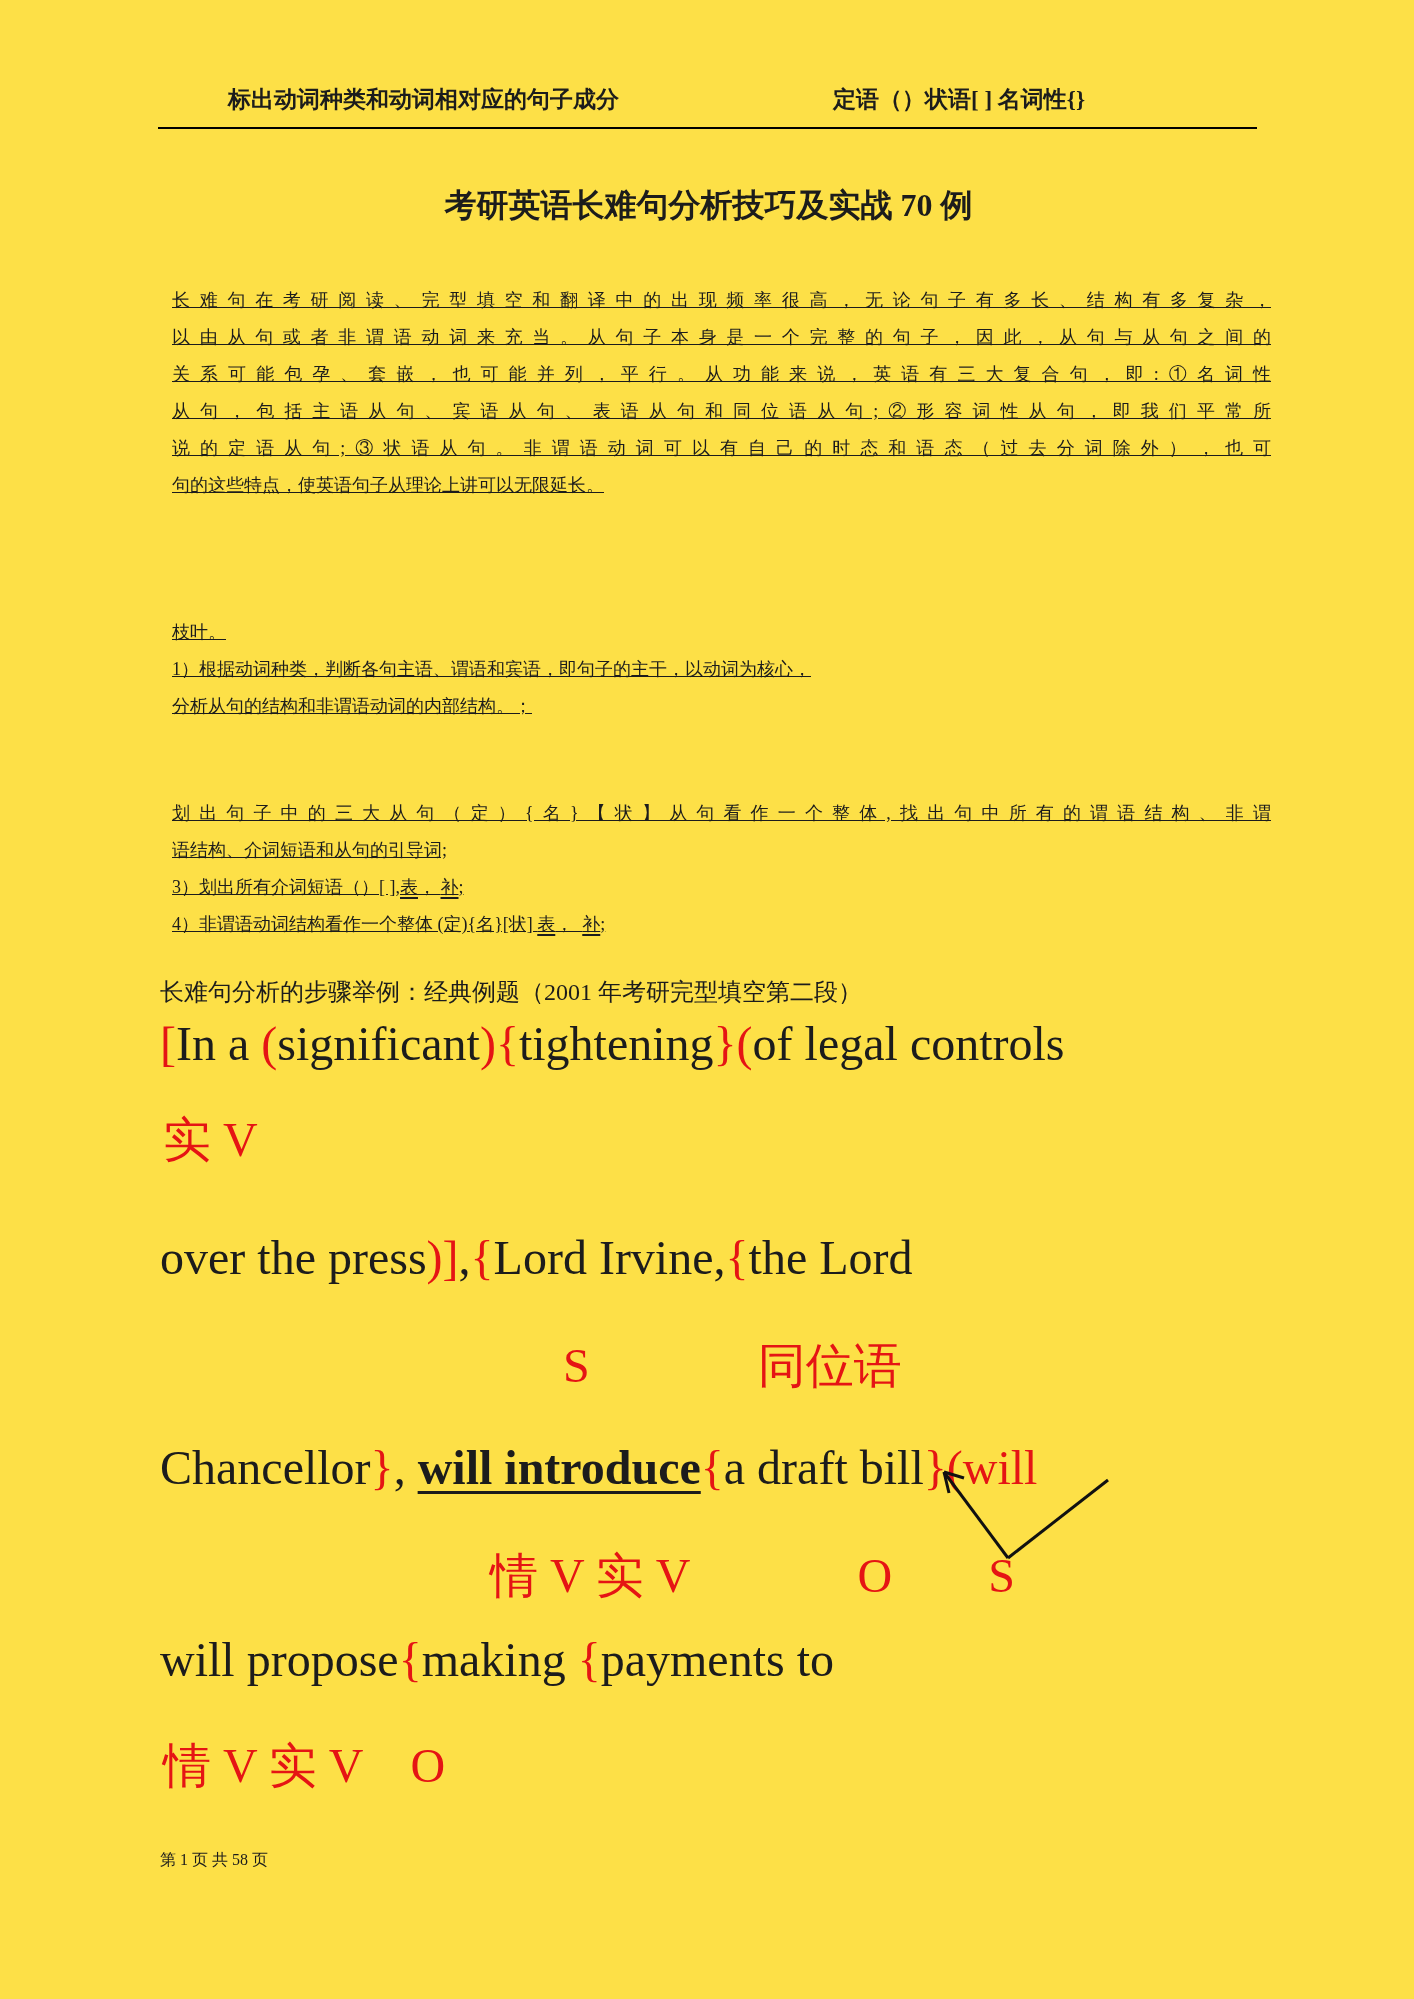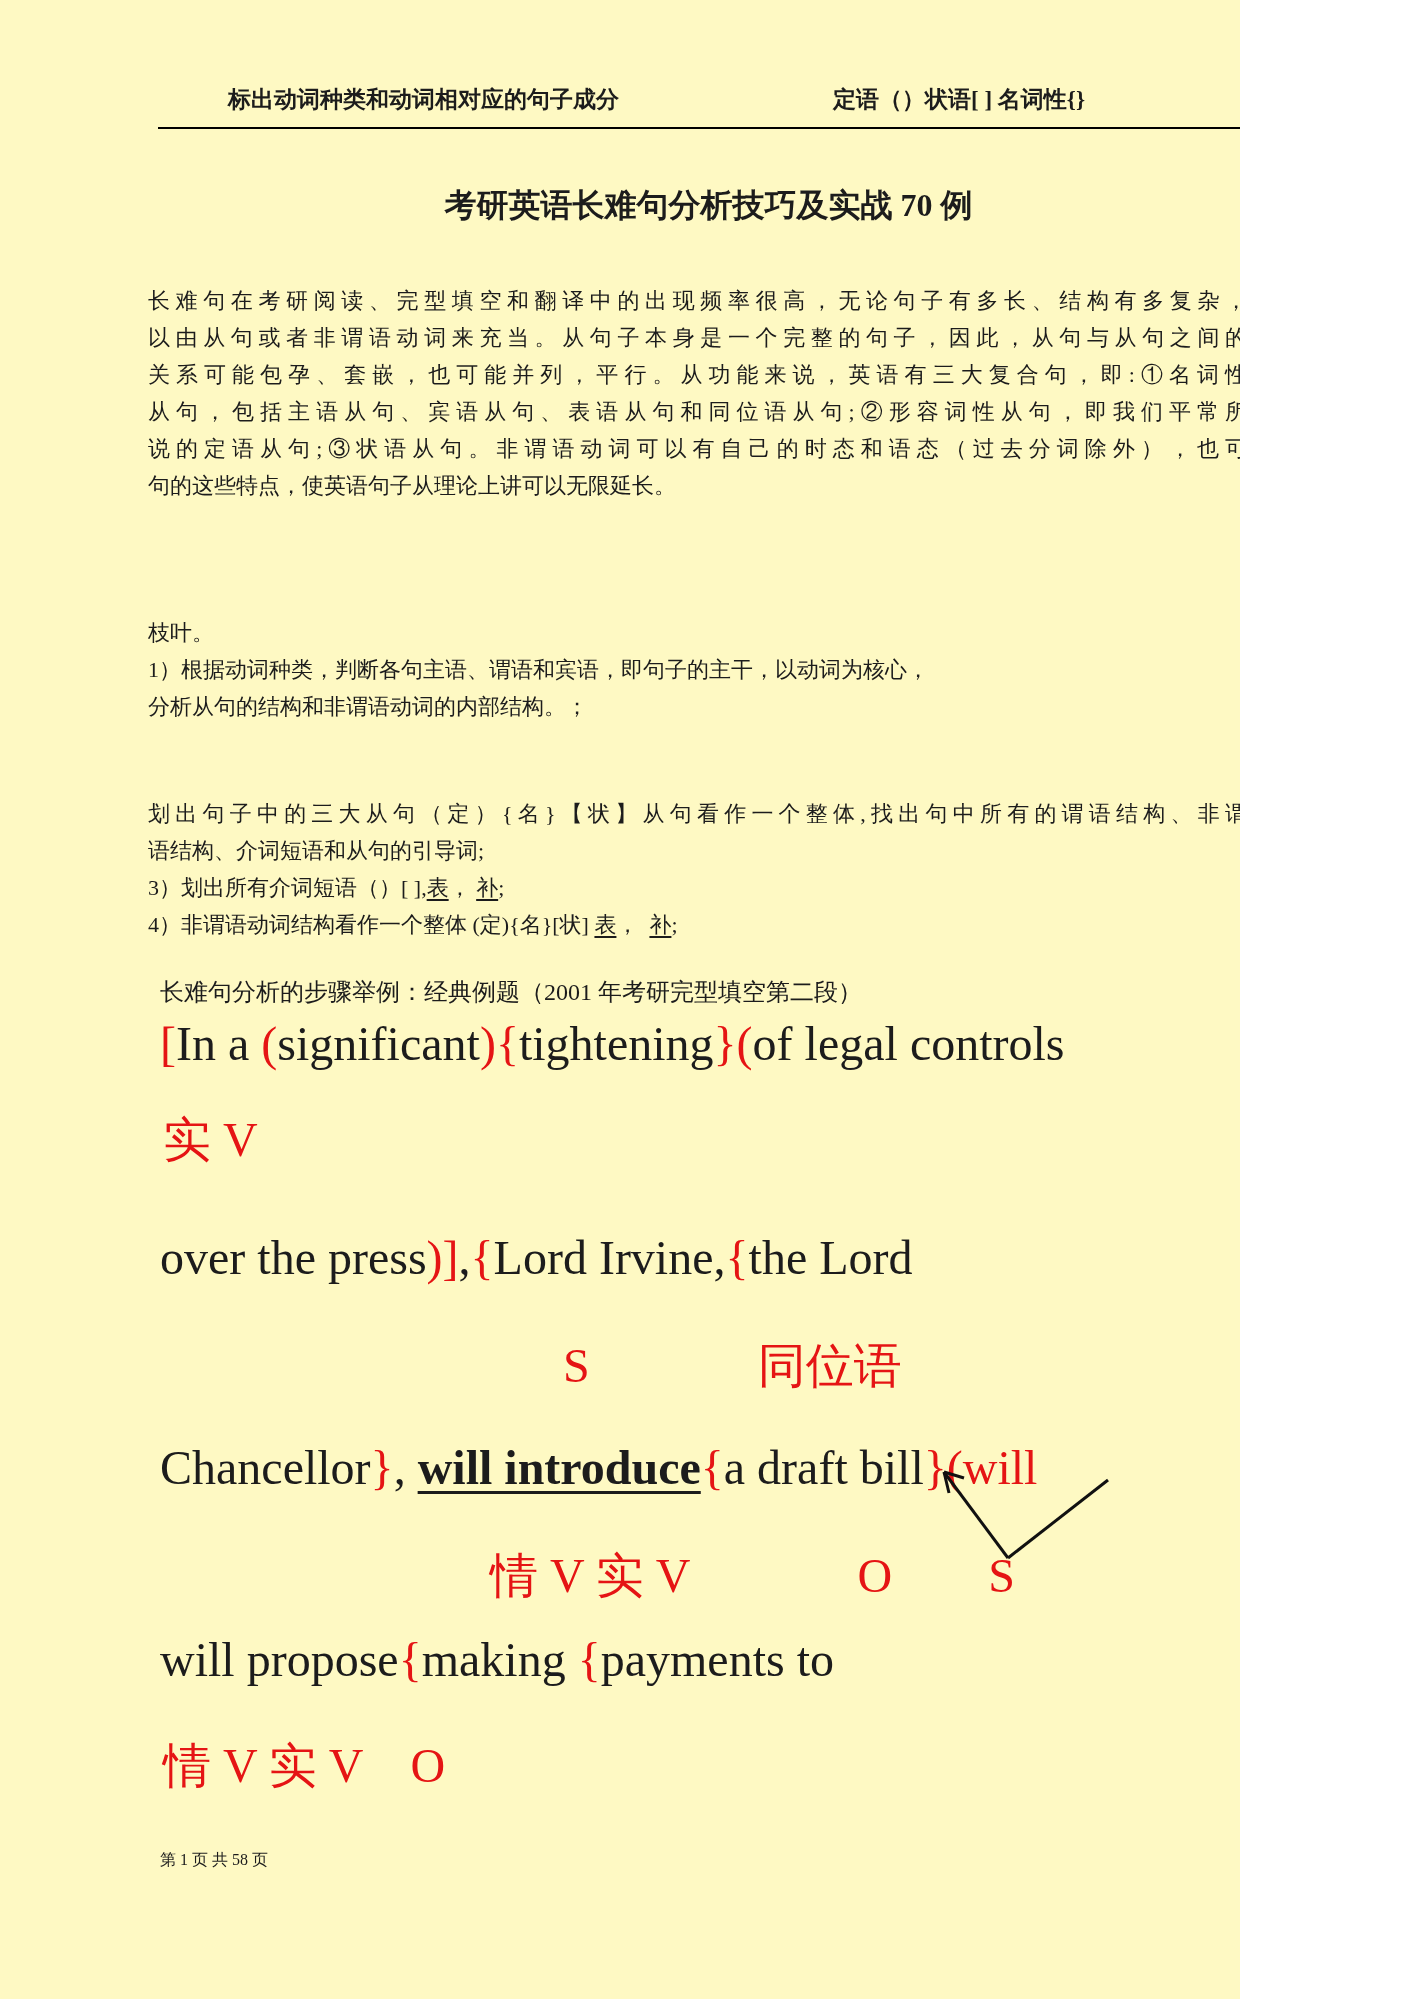--- a/index.html
+++ b/index.html
@@ -1,29 +1,29 @@
 <!DOCTYPE html>
 <html style="--red: #e51414; --ink: #1c1c1c;"><head>
 <meta charset="utf-8">
 <style>
   :root { --red:#e51414; --ink:#1c1c1c; }
   * { margin:0; padding:0; box-sizing:border-box; }
   html,body { background:#ffffff; }
   .page {
-    position:relative; width:1240px; height:1999px; background:#fef9c3;
+    position:relative; width:1414px; height:1999px; background:#fde047;
     font-family:"Liberation Serif","DejaVu Serif",serif; color:var(--ink);
     overflow:hidden;
   }
   .hdr { position:absolute; top:84px; font-size:23px; font-weight:700; white-space:pre; }
   .hdr-left { left:228px; }
   .hdr-right { left:833px; }
   .hdr-rule { position:absolute; left:158px; top:127px; width:1099px; border-top:2px solid #000; }
   .title { position:absolute; left:160px; top:184px; width:1097px; text-align:center;
            font-size:32px; font-weight:700; white-space:pre; }
-  .para { position:absolute; left:148px; width:1099px; font-size:22px; line-height:37px; }
+  .para { position:absolute; left:172px; width:1099px; font-size:18px; line-height:37px;text-decoration:underline; }
   .tline { white-space:pre-wrap; }
   .stretch { text-align:justify; text-align-last:justify; }
   #intro { top:282px; }
   #method { top:614px; }
   #steps { top:795px; }
   .caption { position:absolute; left:160px; top:976px; font-size:24px; white-space:pre; }
   .ex { position:absolute; font-size:48px; white-space:pre; line-height:1.15; }
   .ex-a { left:160px; top:1016px; }
   .ex-b { left:163px; top:1112px; }
   .ex-c { left:160px; top:1230px; }

